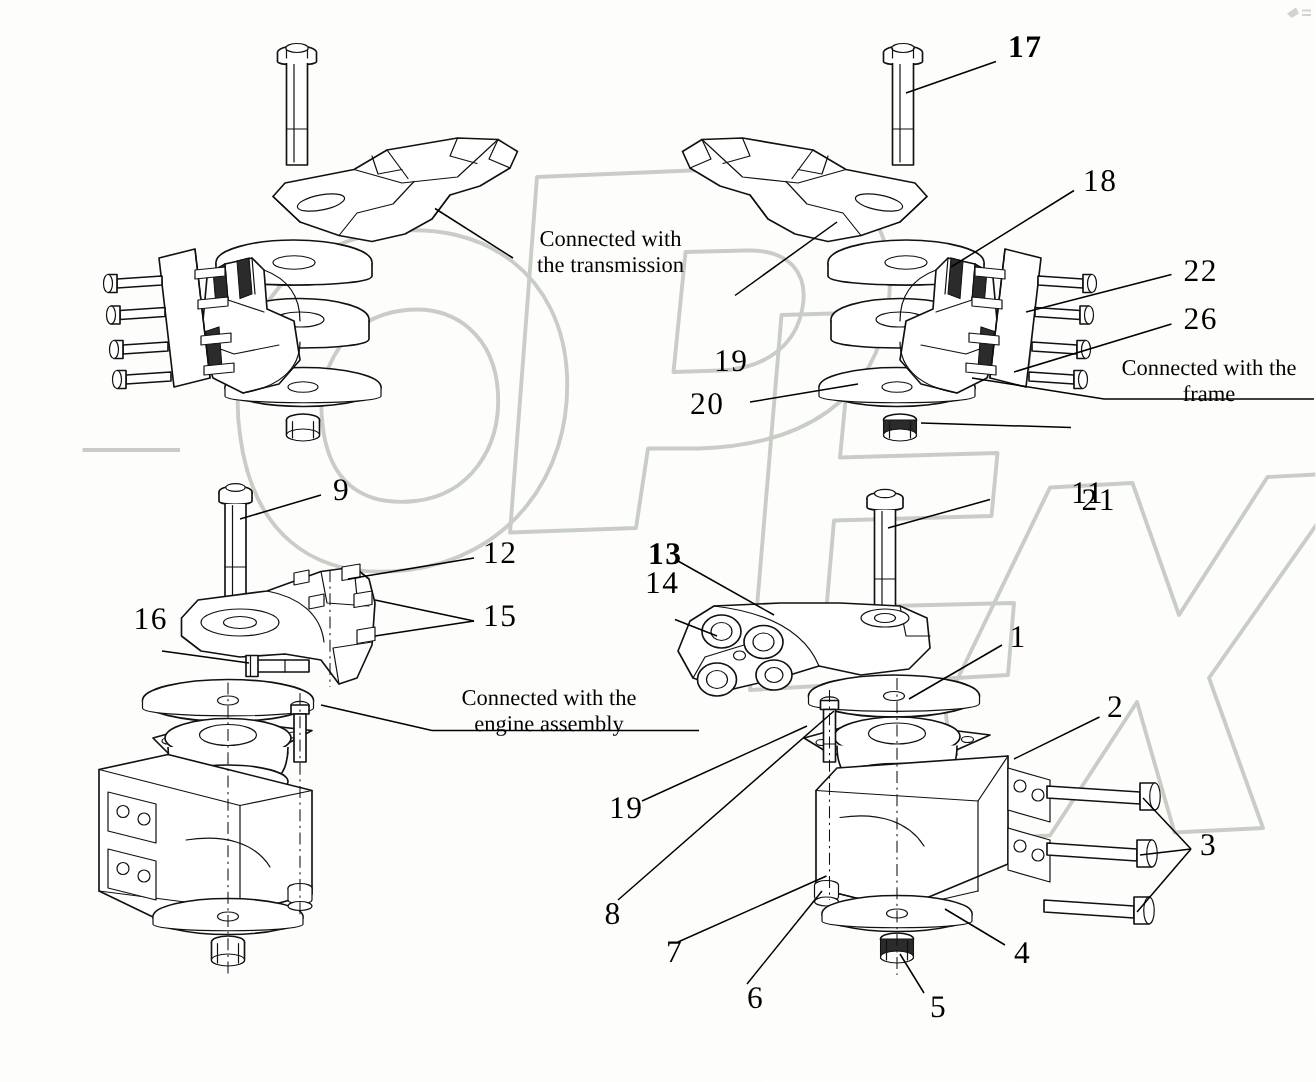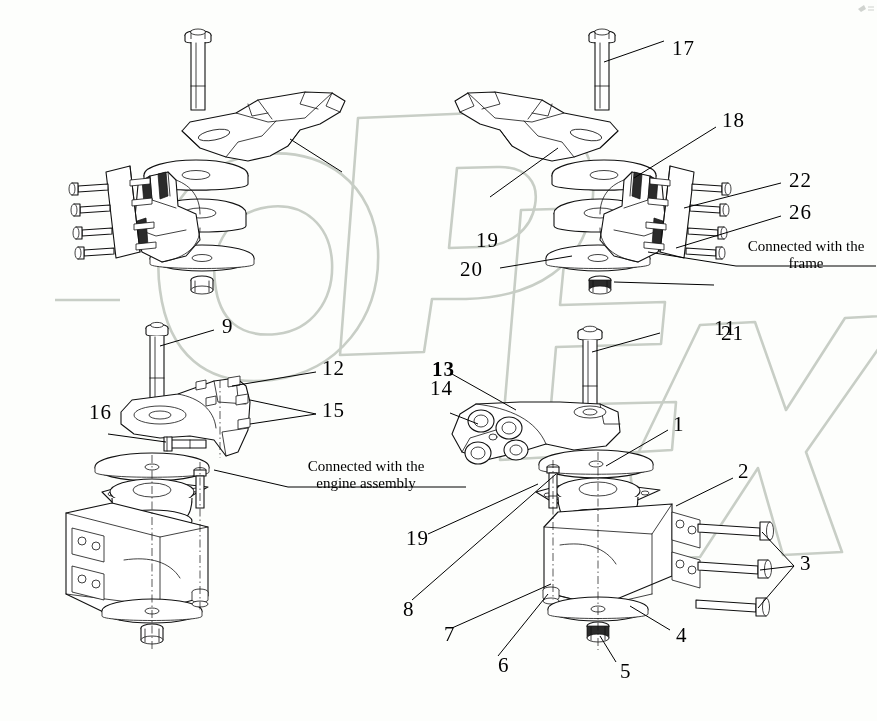--- a/index.html
+++ b/index.html
@@ -516,28 +516,32 @@
   <div class="lbl num" style="left:444px; top:622px;">7</div>
   <div class="lbl num" style="left:403px; top:597px;">8</div>
   <div class="lbl num" style="left:222px; top:314px;">9</div>
   <div class="lbl num" style="left:406px; top:526px;">19</div>
   <div class="lbl num" style="left:668px; top:316px;margin-left:46px;">11</div>
   <div class="lbl num" style="left:322px; top:356px;">12</div>
   <div class="lbl num" style="left:432px; top:357px;font-weight:bold;">13</div>
   <div class="lbl num" style="left:430px; top:376px;">14</div>
   <div class="lbl num" style="left:322px; top:398px;">15</div>
   <div class="lbl num" style="left:89px;  top:400px;">16</div>
-  <div class="lbl num" style="left:672px; top:36px;">17</div>
+  <div class="lbl num" style="left:672px; top:19px;font-weight:bold;">17</div>
   <div class="lbl num" style="left:722px; top:108px;">18</div>
   <div class="lbl num" style="left:476px; top:192px;margin-top:36px;">19</div>
   <div class="lbl num" style="left:460px; top:257px;">20</div>
   <div class="lbl num" style="left:721px; top:273px;margin-top:48px;">21</div>
   <div class="lbl num" style="left:789px; top:168px;">22</div>
   <div class="lbl num" style="left:789px; top:200px;">26</div>
 
+  <div class="lbl note" style="left:342px; top:152px; width:130px;">
+    <div>Connected with</div>
+    <div>the transmission</div>
+  </div>
 
   <div class="lbl note" style="left:736px; top:238px; width:140px;">
     <div>Connected with the</div>
     <div>frame</div>
   </div>
 
   <div class="lbl note" style="left:296px; top:458px; width:140px;">
     <div>Connected with the</div>
     <div>engine assembly</div>
   </div>

